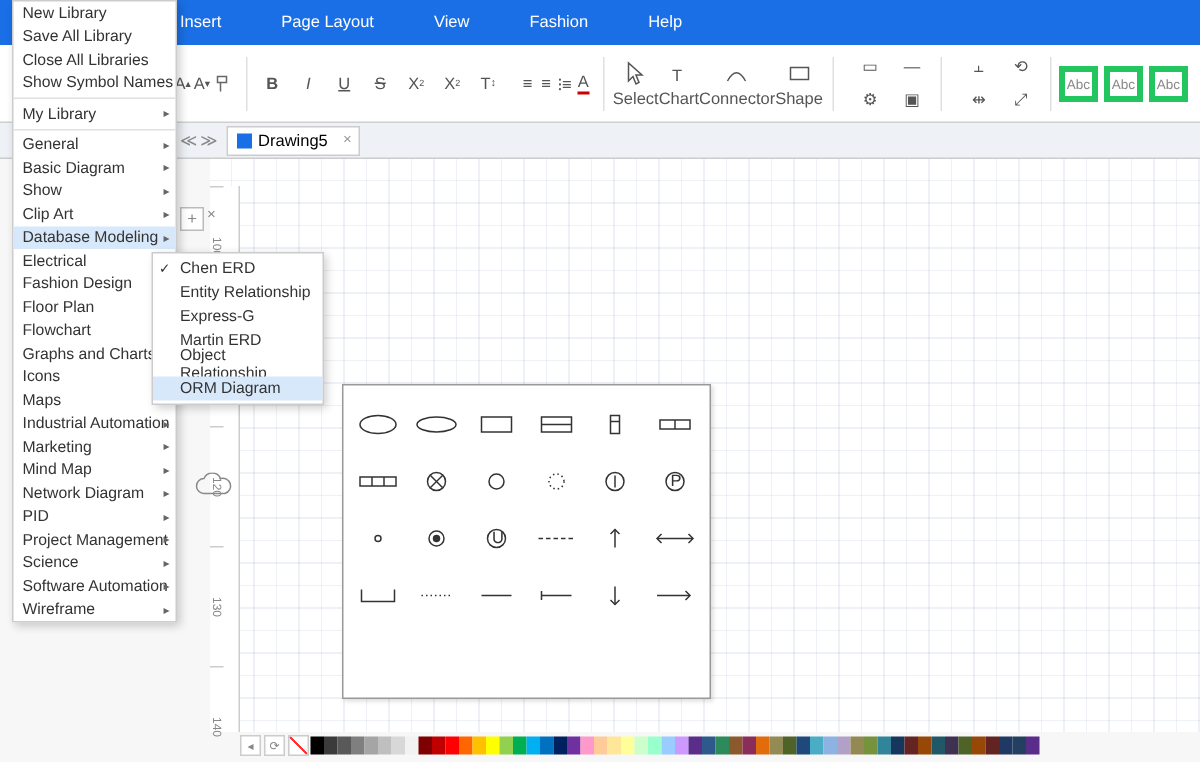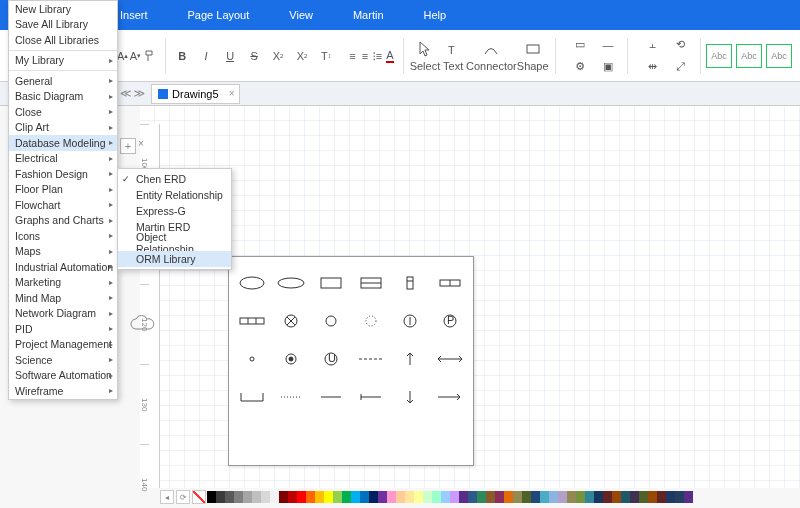--- a/index.html
+++ b/index.html
@@ -10,39 +10,39 @@
 .font-box { width:120px; height:22px; border:1px solid #ccc; background:#fff; display:flex; align-items:center; padding:0 6px; color:#888; margin-right:6px; }
 .font-box .chev { margin-left:auto; font-size:8px; color:#888; }
 .size-box { width:42px; height:22px; border:1px solid #ccc; display:flex; align-items:center; padding:0 4px; margin-right:10px; }
 .tb-icon { width:22px; height:22px; display:inline-flex; align-items:center; justify-content:center; color:#555; margin-right:2px; }
 .tb-sep { width:1px; height:36px; background:#e0e0e0; margin:0 6px; }
 .tool-btn { display:flex; flex-direction:column; align-items:center; justify-content:center; width:54px; height:46px; color:#555; font-size:10px; }
 .tool-btn svg { margin-bottom:2px; }
 .small-btn-grid { display:grid; grid-template-columns:repeat(2,26px); grid-template-rows:repeat(2,20px); gap:2px; margin-left:6px; }
 .small-btn { border:1px solid transparent; display:flex; align-items:center; justify-content:center; color:#555; }
 .swatch-group { display:flex; gap:4px; margin-left:auto; margin-right:8px; }
-.swatch { width:26px; height:24px; border:1px solid #22c55e; background:#fff; display:flex; align-items:center; justify-content:center; font-size:9px; color:#888; }
+.swatch { width:26px; height:24px; border:4px solid #22c55e; background:#fff; display:flex; align-items:center; justify-content:center; font-size:9px; color:#888; }
 .tabbar { height:24px; background:#eef1f5; display:flex; align-items:center; padding-left:120px; border-bottom:1px solid #ccc; }
 .tab-arrows { display:flex; gap:2px; margin-right:6px; color:#888; }
 .doc-tab { height:20px; background:#fff; border:1px solid #ccc; display:flex; align-items:center; padding:0 20px 0 6px; position:relative; font-size:11px; }
 .doc-tab .x { position:absolute; right:4px; font-size:10px; color:#999; }
 .doc-tab .ico { width:10px; height:10px; background:#1a6fe6; margin-right:4px; }
 .canvas-area { position:absolute; left:140px; top:106px; right:0; bottom:20px; background:repeating-linear-gradient(#fff,#fff 14px,#eef1f5 14px,#eef1f5 15px),repeating-linear-gradient(90deg,#fff,#fff 14px,#eef1f5 14px,#eef1f5 15px); background-blend-mode:multiply; }
 .hruler { position:absolute; left:160px; right:0; top:106px; height:18px; background:#fff; border-bottom:1px solid #ccc; display:flex; font-size:8px; color:#888; }
 .hruler span { width:40px; text-align:left; border-left:1px solid #ccc; padding-left:2px; }
 .vruler { position:absolute; left:140px; top:124px; bottom:20px; width:20px; background:#fff; border-right:1px solid #ccc; }
 .vruler span { display:block; height:80px; font-size:8px; color:#888; writing-mode:vertical-rl; text-align:center; border-top:1px solid #ccc; }
 
 .menu1 { position:absolute; left:8px; top:0; width:110px; background:#fff; box-shadow:2px 2px 6px rgba(0,0,0,.2); z-index:20; border:1px solid #ccc; }
 .menu1 .item { height:15.5px; display:flex; align-items:center; padding:0 6px; font-size:10.5px; color:#333; white-space:nowrap; position:relative; }
 .menu1 .item.has-sub::after { content:"▸"; position:absolute; right:4px; font-size:8px; color:#666; }
 .menu1 .sep { height:1px; background:#e0e0e0; margin:2px 0; }
 .menu1 .item.highlight { background:#d8e8fb; }
 
-.menu2 { position:absolute; left:117px; top:168px; width:115px; background:#fff; box-shadow:2px 2px 6px rgba(0,0,0,.2); z-index:21; border:1px solid #ccc; padding:2px 0; }
+.menu2 { position:absolute; left:101px; top:168px; width:115px; background:#fff; box-shadow:2px 2px 6px rgba(0,0,0,.2); z-index:21; border:1px solid #ccc; padding:2px 0; }
 .menu2 .item { height:16px; display:flex; align-items:center; padding:0 6px 0 18px; font-size:10.5px; color:#333; position:relative; }
 .menu2 .item.hl { background:#d8e8fb; }
 .menu2 .item.checked::before { content:"✓"; position:absolute; left:4px; font-size:9px; }
 
 .shape-panel { position:absolute; left:228px; top:256px; width:246px; height:210px; background:#fff; border:1px solid #999; box-shadow:1px 1px 3px rgba(0,0,0,.15); display:grid; grid-template-columns:repeat(6,1fr); grid-auto-rows:36px; padding:8px 4px; gap:2px; }
 .shape-cell { display:flex; align-items:center; justify-content:center; }
 .shape-cell svg { stroke:#333; stroke-width:1; fill:none; }
 
 .color-strip { position:absolute; left:160px; right:4px; bottom:4px; height:14px; display:flex; align-items:center; }
 .cs-nav { width:14px; height:14px; border:1px solid #ccc; margin-right:2px; display:flex; align-items:center; justify-content:center; font-size:8px; color:#888; background:#fff; }
@@ -52,21 +52,21 @@
 .plusbox { position:absolute; left:120px; top:138px; width:16px; height:16px; border:1px solid #bbb; background:#fff; display:flex; align-items:center; justify-content:center; font-size:11px; color:#888; }
 .xbox { position:absolute; left:138px; top:138px; width:12px; height:12px; font-size:10px; color:#888; }
 </style>
 </head>
 <body>
 
 <div class="ribbon">
   <span>Insert</span>
   <span>Page Layout</span>
   <span>View</span>
-  <span>Martin</span>
+  <span>Fashion</span>
   <span>Help</span>
 </div>
 
 <div class="toolbar">
   <div class="font-box">
     <span>Light</span>
     <span class="chev">▾</span>
   </div>
   <div class="size-box">
     <span>10</span>
@@ -109,21 +109,21 @@
   <div class="tool-btn">
     <svg width="18" height="18">
         <path d="M4 2l0 12 3-3 2 5 2-1-2-5 4 0z" fill="none" stroke="#555"></path>
       </svg>
     <span>Select</span>
   </div>
   <div class="tool-btn">
     <svg width="18" height="18">
         <text x="4" y="14" font-size="14" fill="#555">T</text>
       </svg>
-    <span>Text</span>
+    <span>Chart</span>
   </div>
   <div class="tool-btn">
     <svg width="18" height="18">
         <path d="M3 14 Q9 3 15 14" fill="none" stroke="#555"></path>
       </svg>
     <span>Connector</span>
   </div>
   <div class="tool-btn">
     <svg width="18" height="18">
         <rect x="3" y="5" width="12" height="8" stroke="#555" fill="none"></rect>
@@ -342,26 +342,27 @@
         <line x1="2" y1="8" x2="24" y2="8"></line>
         <path d="M21 5l3 3-3 3" fill="none"></path>
       </svg>
     </div>
 </div>
 
 <div class="menu1" id="menu1">
     <div class="item">New Library</div>
     <div class="item">Save All Library</div>
     <div class="item">Close All Libraries</div>
+    <div class="item">Show Symbol Names</div>
     <div class="sep"></div>
     <div class="item has-sub">My Library</div>
     <div class="sep"></div>
     <div class="item has-sub">General</div>
     <div class="item has-sub">Basic Diagram</div>
-    <div class="item has-sub">Close</div>
+    <div class="item has-sub">Show</div>
     <div class="item has-sub">Clip Art</div>
     <div class="item has-sub highlight">Database Modeling</div>
     <div class="item has-sub">Electrical</div>
     <div class="item has-sub">Fashion Design</div>
     <div class="item has-sub">Floor Plan</div>
     <div class="item has-sub">Flowchart</div>
     <div class="item has-sub">Graphs and Charts</div>
     <div class="item has-sub">Icons</div>
     <div class="item has-sub">Maps</div>
     <div class="item has-sub">Industrial Automation</div>
@@ -373,21 +374,21 @@
     <div class="item has-sub">Science</div>
     <div class="item has-sub">Software Automation</div>
     <div class="item has-sub">Wireframe</div>
   </div>
 <div class="menu2" id="menu2">
     <div class="item checked">Chen ERD</div>
     <div class="item">Entity Relationship</div>
     <div class="item">Express-G</div>
     <div class="item">Martin ERD</div>
     <div class="item">Object Relationship</div>
-    <div class="item hl">ORM Library</div>
+    <div class="item hl">ORM Diagram</div>
   </div>
 
 <div class="color-strip">
   <div class="cs-nav">◂</div>
   <div class="cs-nav">⟳</div>
   <div class="cs-transparent"></div>
   <div id="colors" style="display:flex">
       <div class="cs-swatch" style="background: rgb(0, 0, 0);"></div>
       <div class="cs-swatch" style="background: rgb(59, 59, 59);"></div>
       <div class="cs-swatch" style="background: rgb(89, 89, 89);"></div>

